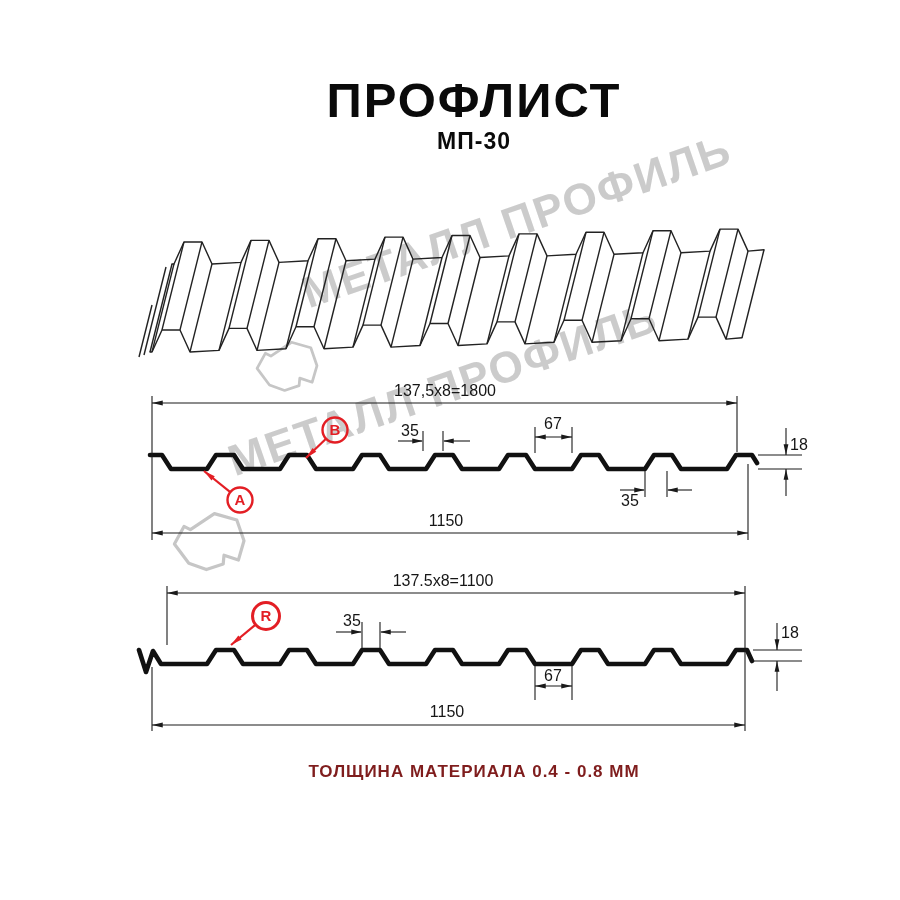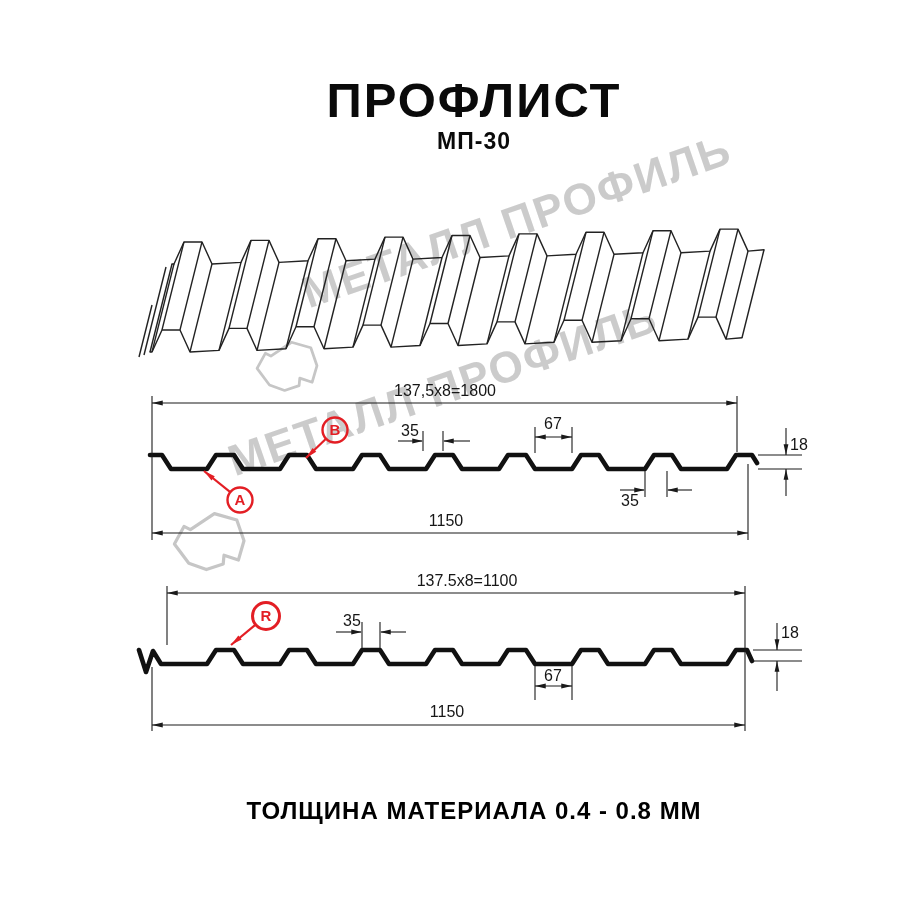--- a/index.html
+++ b/index.html
@@ -2,22 +2,22 @@
 <html><head>
 <meta charset="utf-8">
 <style>
   html,body{margin:0;padding:0;background:#fff;}
   .stage{position:relative;width:900px;height:900px;background:#fff;overflow:hidden;
          font-family:"Liberation Sans", sans-serif;color:#111;padding-left:48px;}
   .title{position:absolute;left:50%;top:72px;transform:translateX(-50%);
          font-size:49px;font-weight:800;letter-spacing:2px;color:#0a0a0a;white-space:nowrap;}
   .subtitle{position:absolute;left:50%;top:128px;transform:translateX(-50%);
          font-size:23px;font-weight:700;letter-spacing:1px;color:#0a0a0a;white-space:nowrap;}
-  .footer{position:absolute;left:50%;top:797px;transform:translateX(-50%);
-         font-size:24px;font-weight:600;letter-spacing:1px;color:#000000;white-space:nowrap;}
+  .footer{position:absolute;left:50%;top:762px;transform:translateX(-50%);
+         font-size:17px;font-weight:600;letter-spacing:1px;color:#7f1d1d;white-space:nowrap;}
   .wm{position:absolute;color:#c3c3c3;opacity:.85;font-weight:700;white-space:nowrap;
       letter-spacing:2px;}
   .wm-text{font-size:44px;}
   #wm1{left:312px;top:268px;width:380px;transform:rotate(-19deg);transform-origin:left bottom;}
   #wm2{left:238px;top:436px;width:380px;transform:rotate(-19deg);transform-origin:left bottom;}
   .wm-logo{position:absolute;}
   #logo1{left:250px;top:334px;}
   #logo2{left:168px;top:503px;}
   #drawing{position:absolute;left:0;top:0;}
   .dim{position:absolute;transform:translate(-50%,-50%);font-size:16px;color:#161616;
@@ -163,21 +163,21 @@
 
   <span class="dim" style="left:445px;top:391px">137,5x8=1800</span>
   <span class="dim" style="left:410px;top:431px">35</span>
   <span class="dim" style="left:553px;top:424px">67</span>
   <span class="dim" style="left:799px;top:445px">18</span>
   <span class="dim" style="left:630px;top:501px">35</span>
   <span class="dim" style="left:446px;top:521px">1150</span>
   <span class="badge-letter" style="left:240px;top:500px">A</span>
   <span class="badge-letter" style="left:335px;top:430px">B</span>
 
-  <span class="dim" style="left:467px;top:581px">137.5x8=1100</span>
+  <span class="dim" style="left:443px;top:581px">137.5x8=1100</span>
   <span class="dim" style="left:352px;top:621px">35</span>
   <span class="dim" style="left:553px;top:676px">67</span>
   <span class="dim" style="left:790px;top:633px">18</span>
   <span class="dim" style="left:447px;top:712px">1150</span>
   <span class="badge-letter" style="left:266px;top:616px">R</span>
 
   <div class="footer">ТОЛЩИНА МАТЕРИАЛА 0.4 - 0.8 ММ</div>
 </div>
 
 </body></html>

